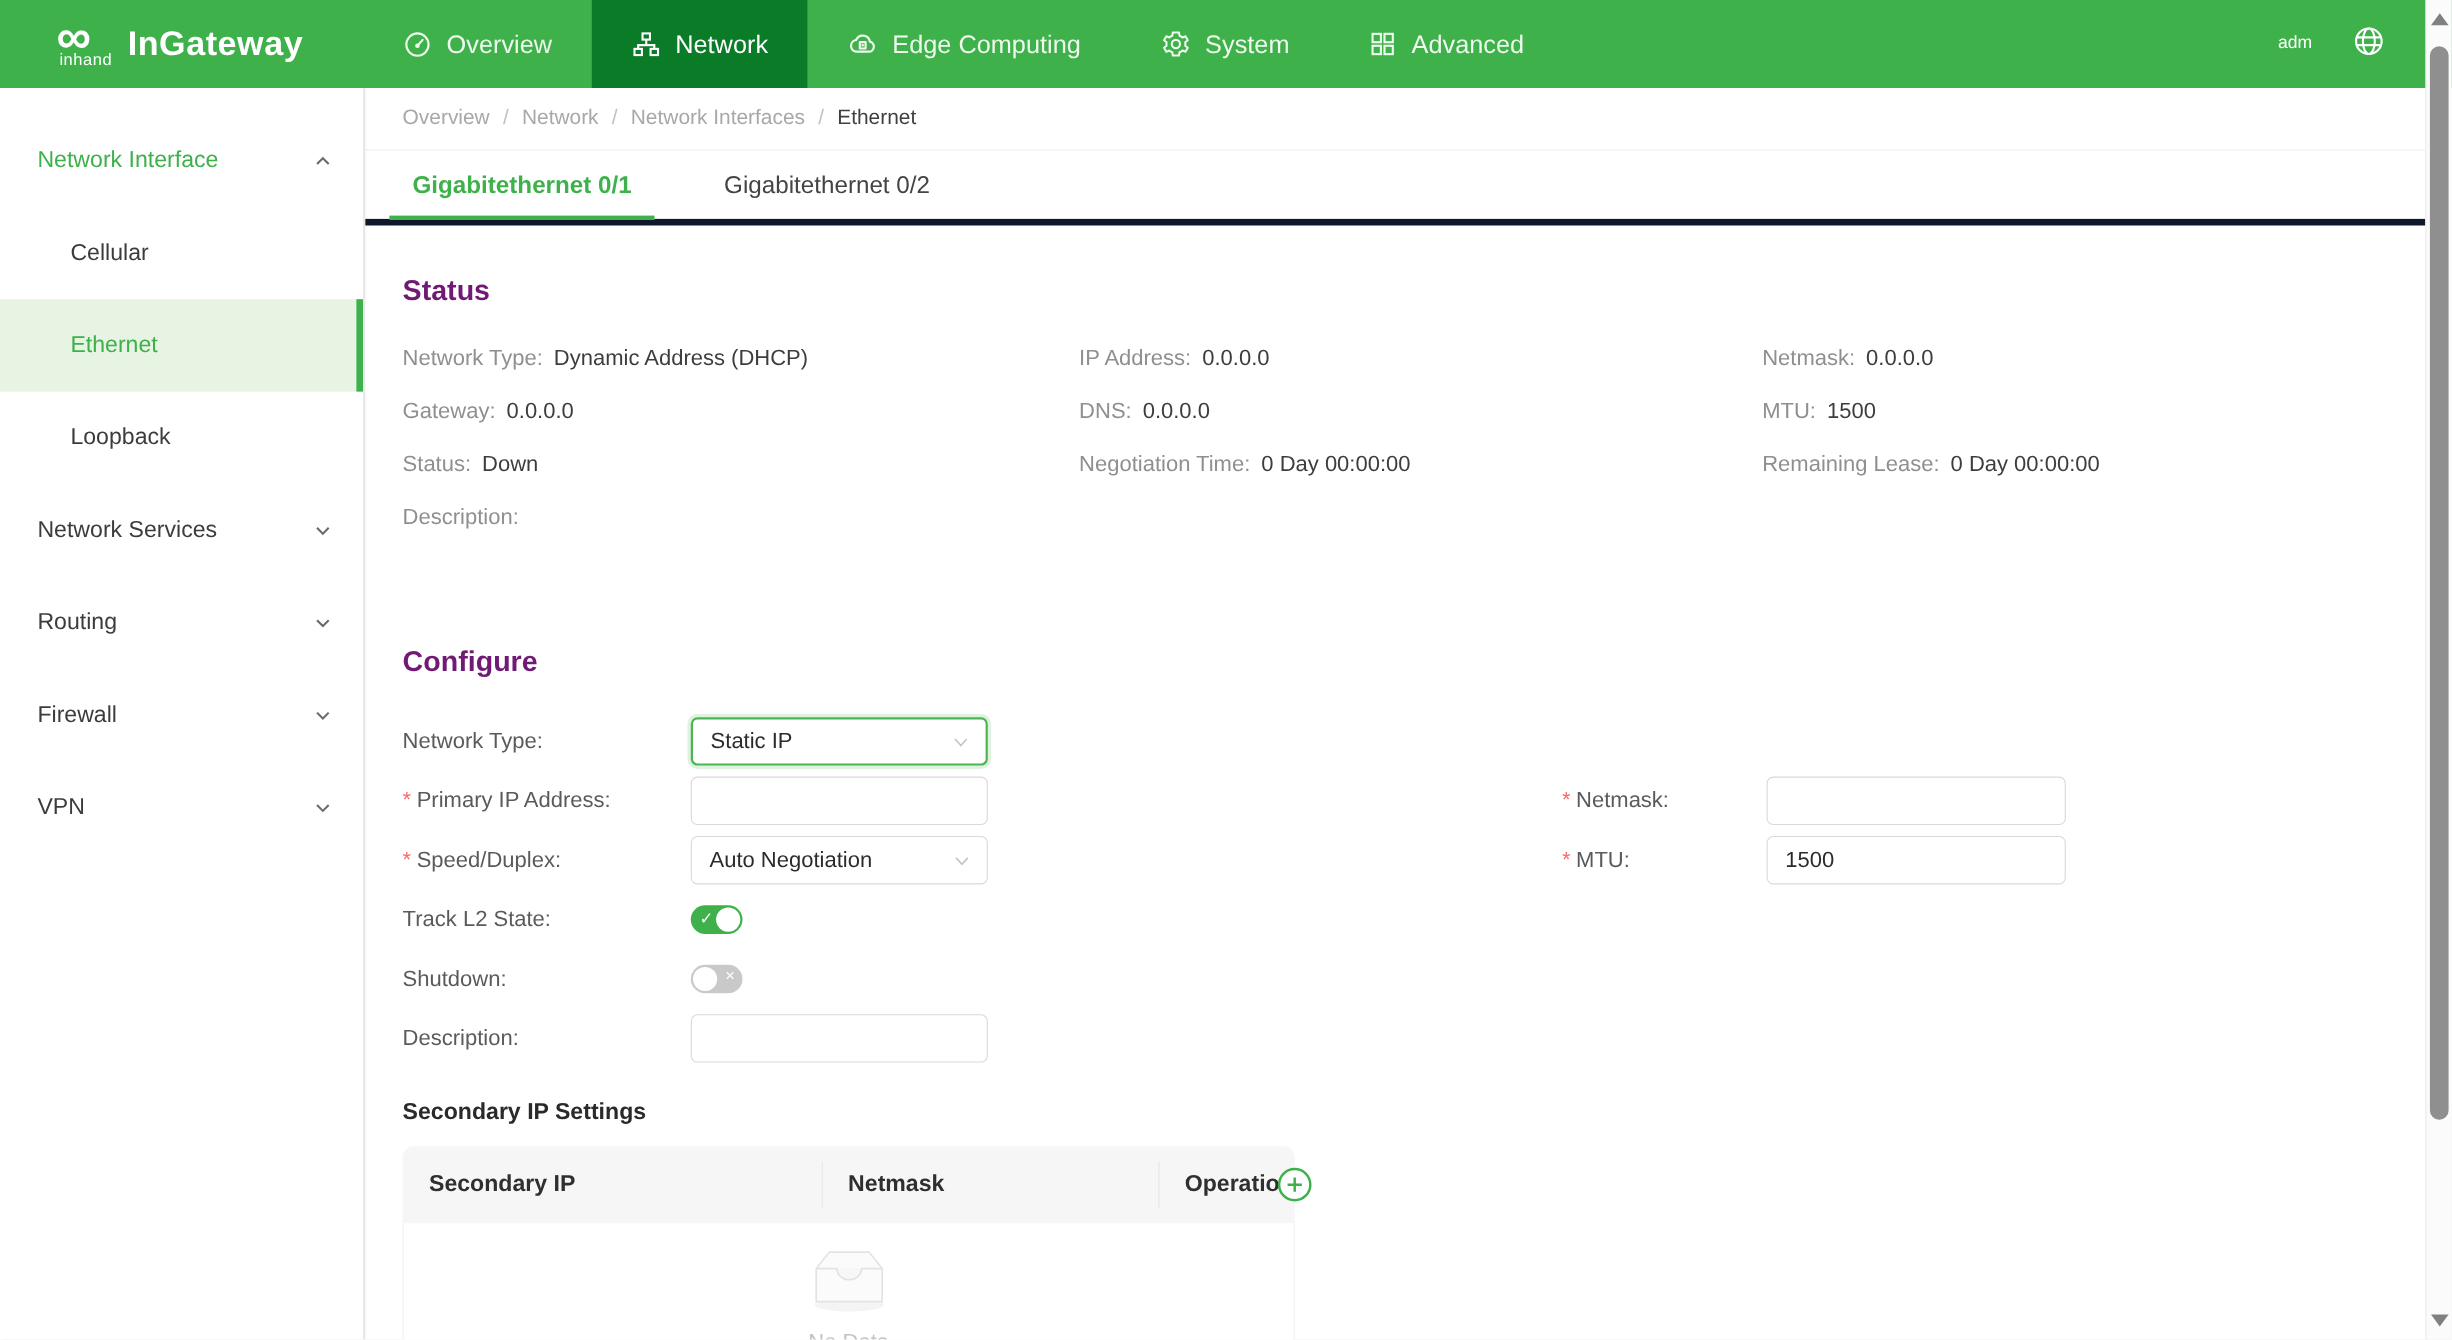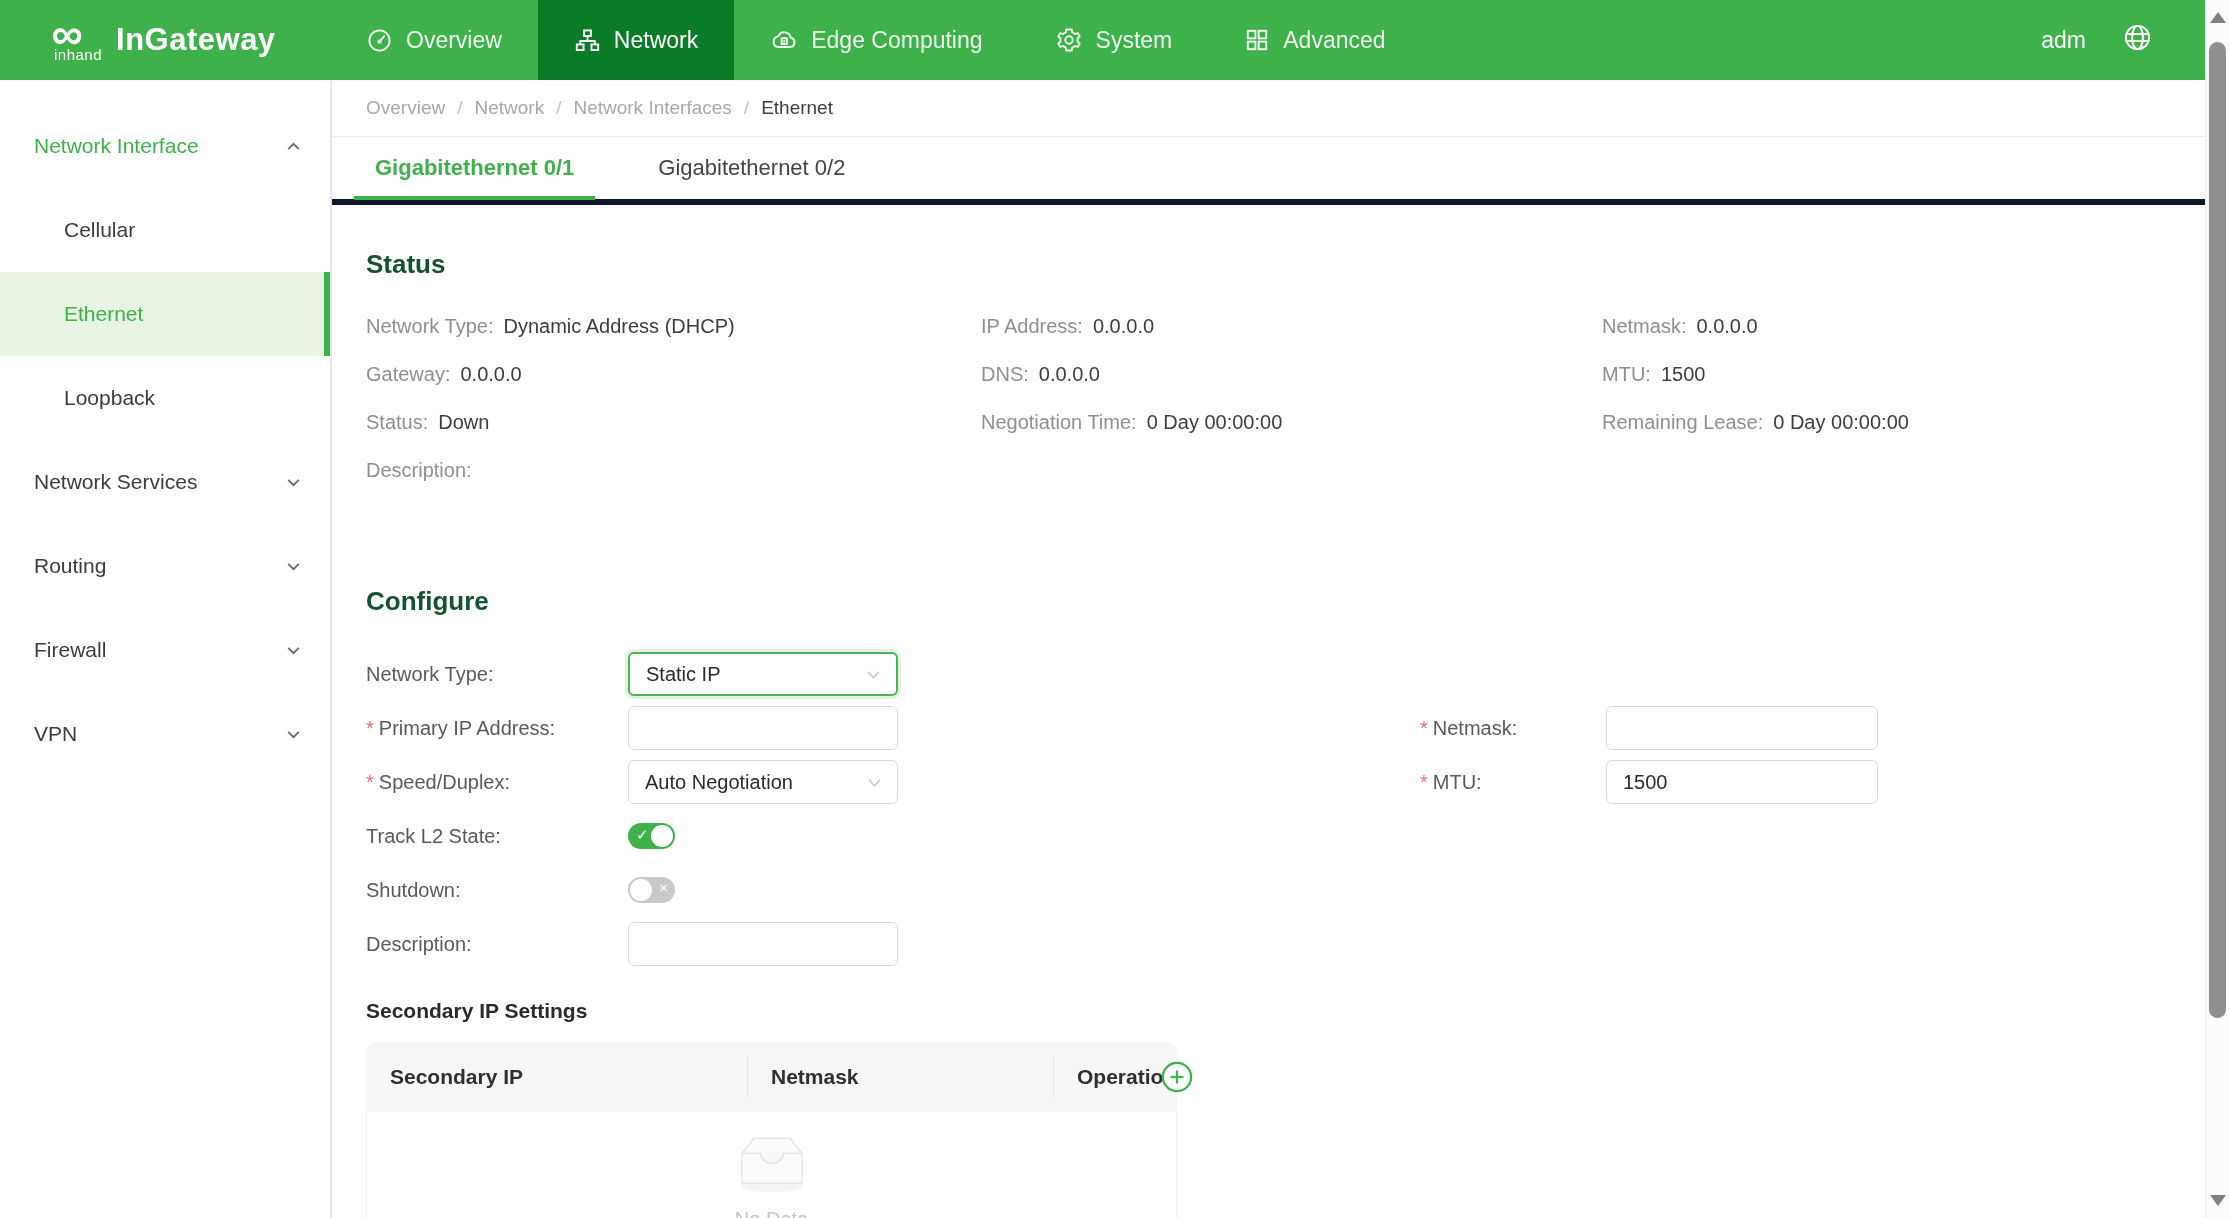--- a/index.html
+++ b/index.html
@@ -17,21 +17,21 @@
   .logo-mark { display:flex; flex-direction:column; align-items:center; color:#fff; line-height:1; }
   .logo-mark .inf { font-size:44px; font-weight:bold; line-height:30px; letter-spacing:-2px; }
   .logo-mark .sub { font-size:15px; letter-spacing:0.5px; margin-top:-2px;margin-left:24px; }
   .brand-title { color:#fff; font-size:31px; font-weight:bold; letter-spacing:0.5px; }
   .menu { display:flex; height:80px; }
   .menu-item { display:flex; align-items:center; gap:13px; padding:0 36px;
     color:#eefaee; font-size:23px; cursor:pointer; }
   .menu-item svg { display:block; }
   .menu-item.active { background:#0a7c28; color:#fff; }
   .header-right { margin-left:auto; display:flex; align-items:center; gap:36px;
-    padding-right:76px; color:#fff; font-size:23px; }
+    padding-right:60px; color:#fff; font-size:16px; }
 
   
   .sidebar { position:absolute; top:80px; left:0; width:330px; bottom:0;
     background:#fff; padding-top:24px; box-shadow:1px 0 4px rgba(0,0,0,0.06); z-index:2; }
   .side-item { height:84px; display:flex; align-items:center; padding:0 28px 0 34px;
     font-size:21px; color:#3c3c3c; cursor:pointer; position:relative;gap:16px; }
   .side-item .chev { margin-left:auto; color:#6b6b6b; display:flex; }
   .side-item.child { padding-left:64px; }
   .side-item.open-group { color:#3eb14b; }
   .side-item.active { background:#e7f4e3; color:#3eb14b; }
@@ -48,21 +48,21 @@
   .crumb-link { cursor:pointer; }
 
   .tabs { height:68px; display:flex; padding-left:22px; border-bottom:6px solid #0f172a; }
   .tab { padding:0 21px; display:flex; align-items:center; font-size:22px;
     color:#444; cursor:pointer; position:relative; margin-right:42px; }
   .tab.active { color:#3eb14b; font-weight:bold; }
   .tab.active::after { content:""; position:absolute; left:0; right:0; bottom:-1px;
     height:4px; background:#3eb14b; }
 
   .content { padding-left:34px; }
-  .section-title { font-size:26px; font-weight:bold; color:#14532d; }
+  .section-title { font-size:26px; font-weight:bold; color:#701a75; }
   .t-status { margin-top:44px; }
   .t-config { margin-top:92px; }
 
   .status-grid { display:grid; grid-template-columns:615px 621px auto; margin-top:22px; }
   .st-cell { height:48px; display:flex; align-items:center; font-size:20px; }
   .st-label { color:#8f8f8f; }
   .st-value { color:#3d3d3d; margin-left:10px; }
 
   .form { margin-top:30px; }
   .form-row { height:54px; display:flex; align-items:center; }

